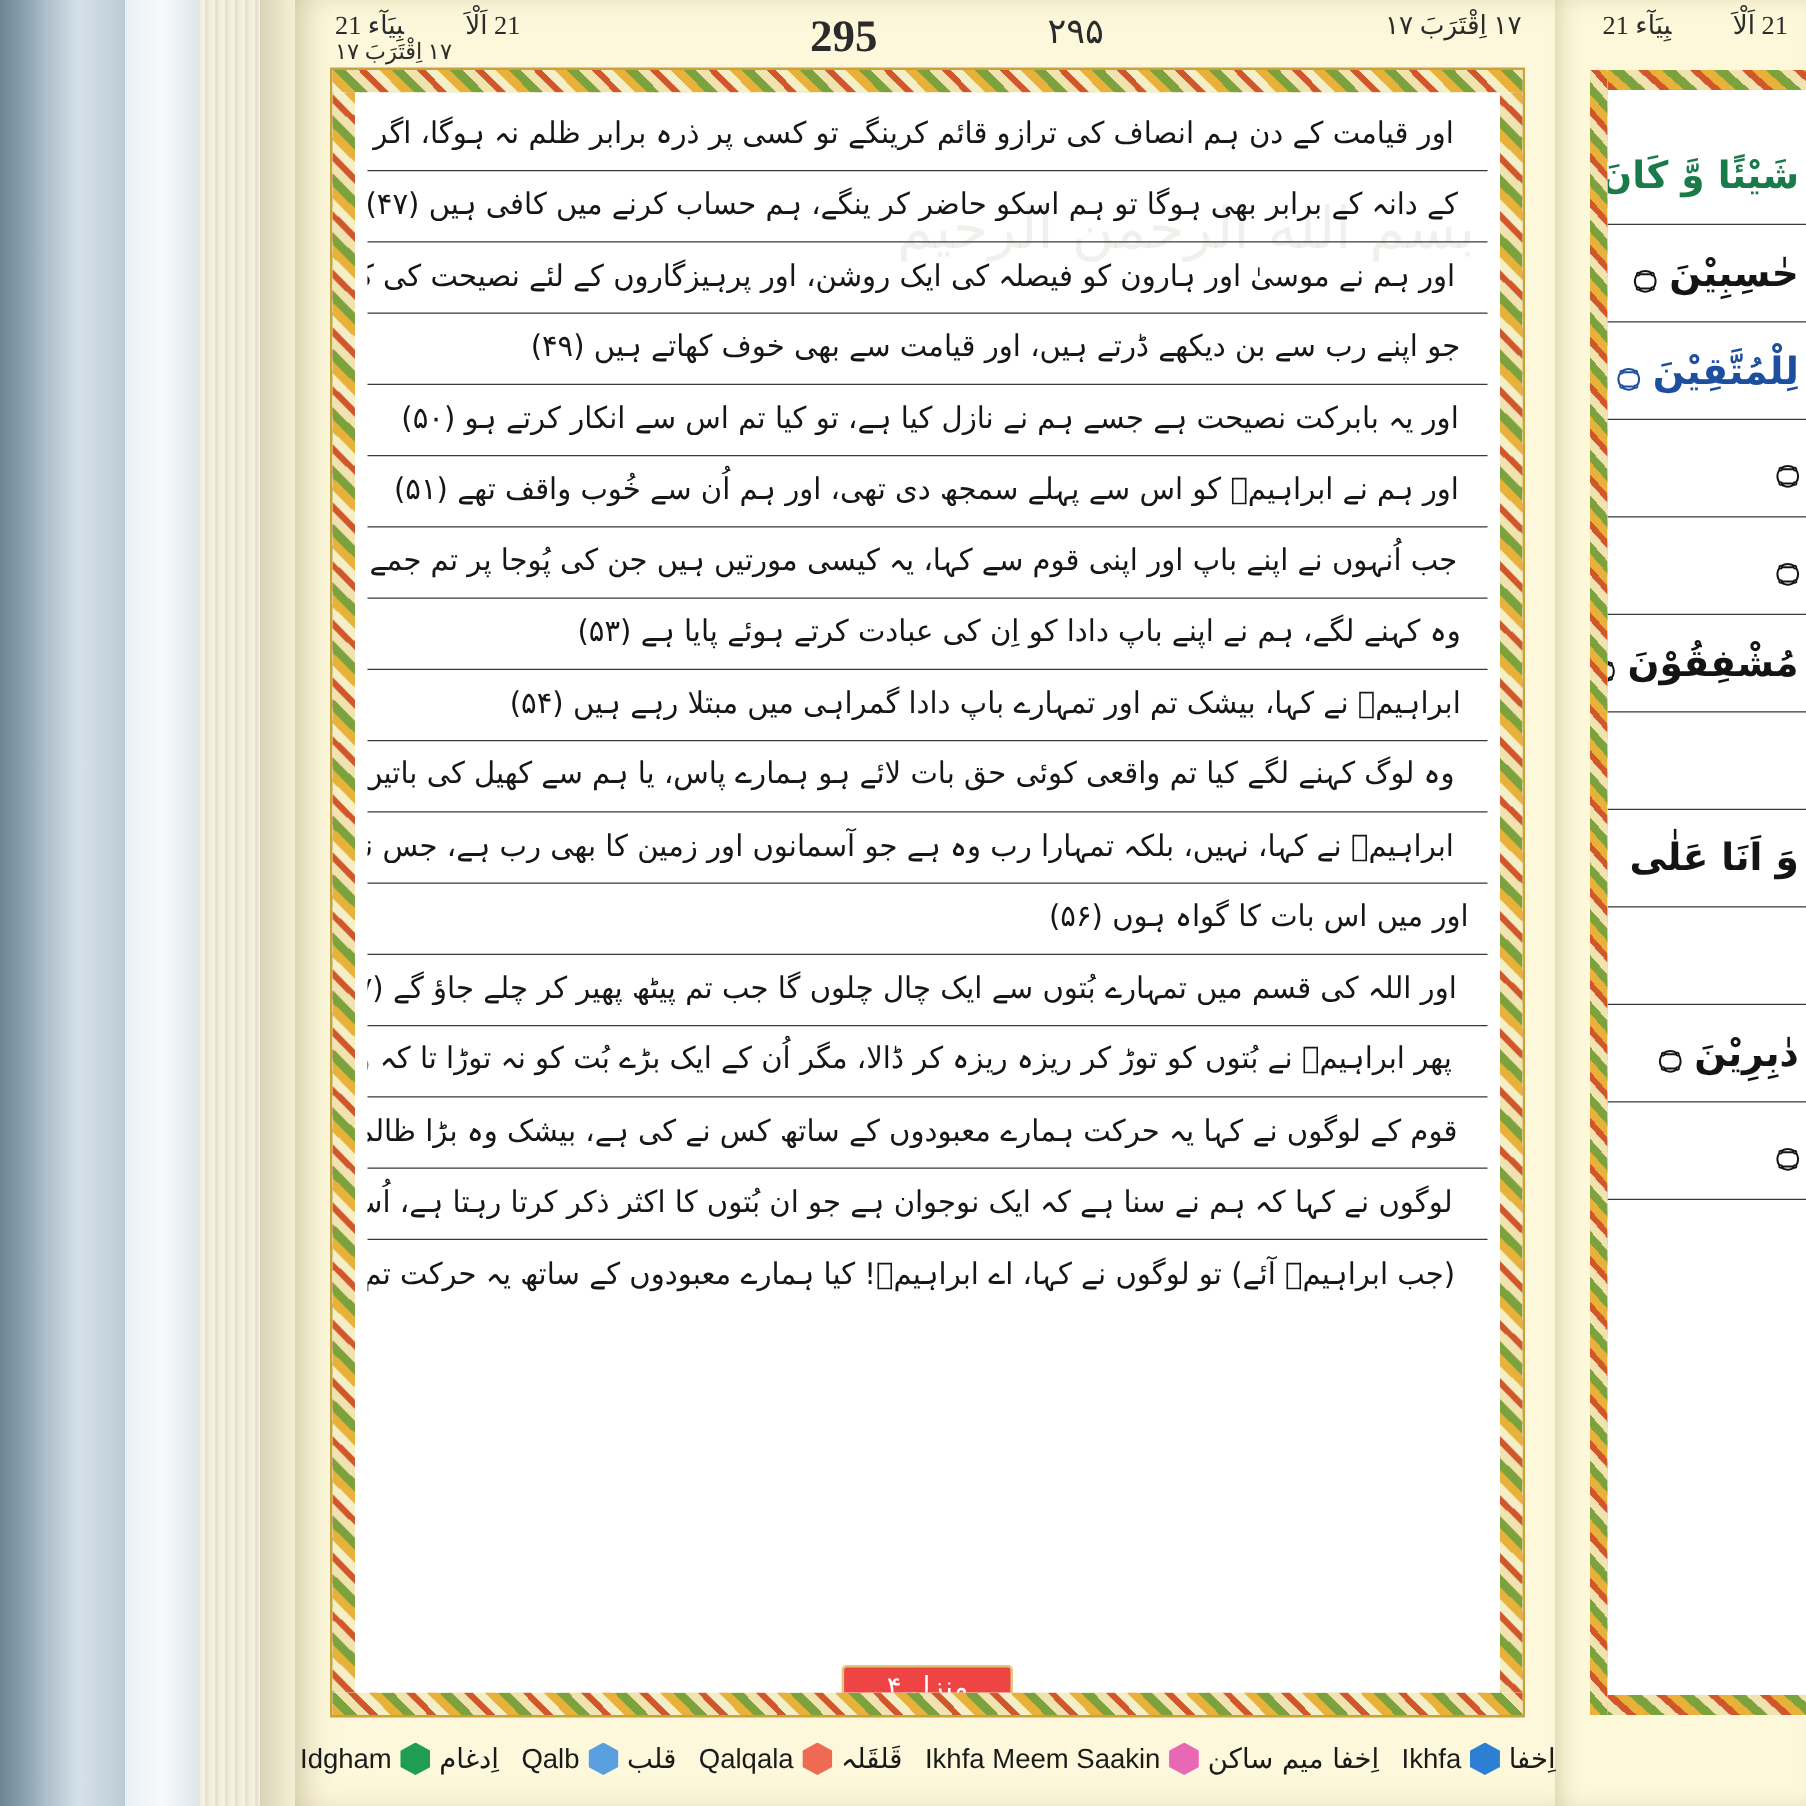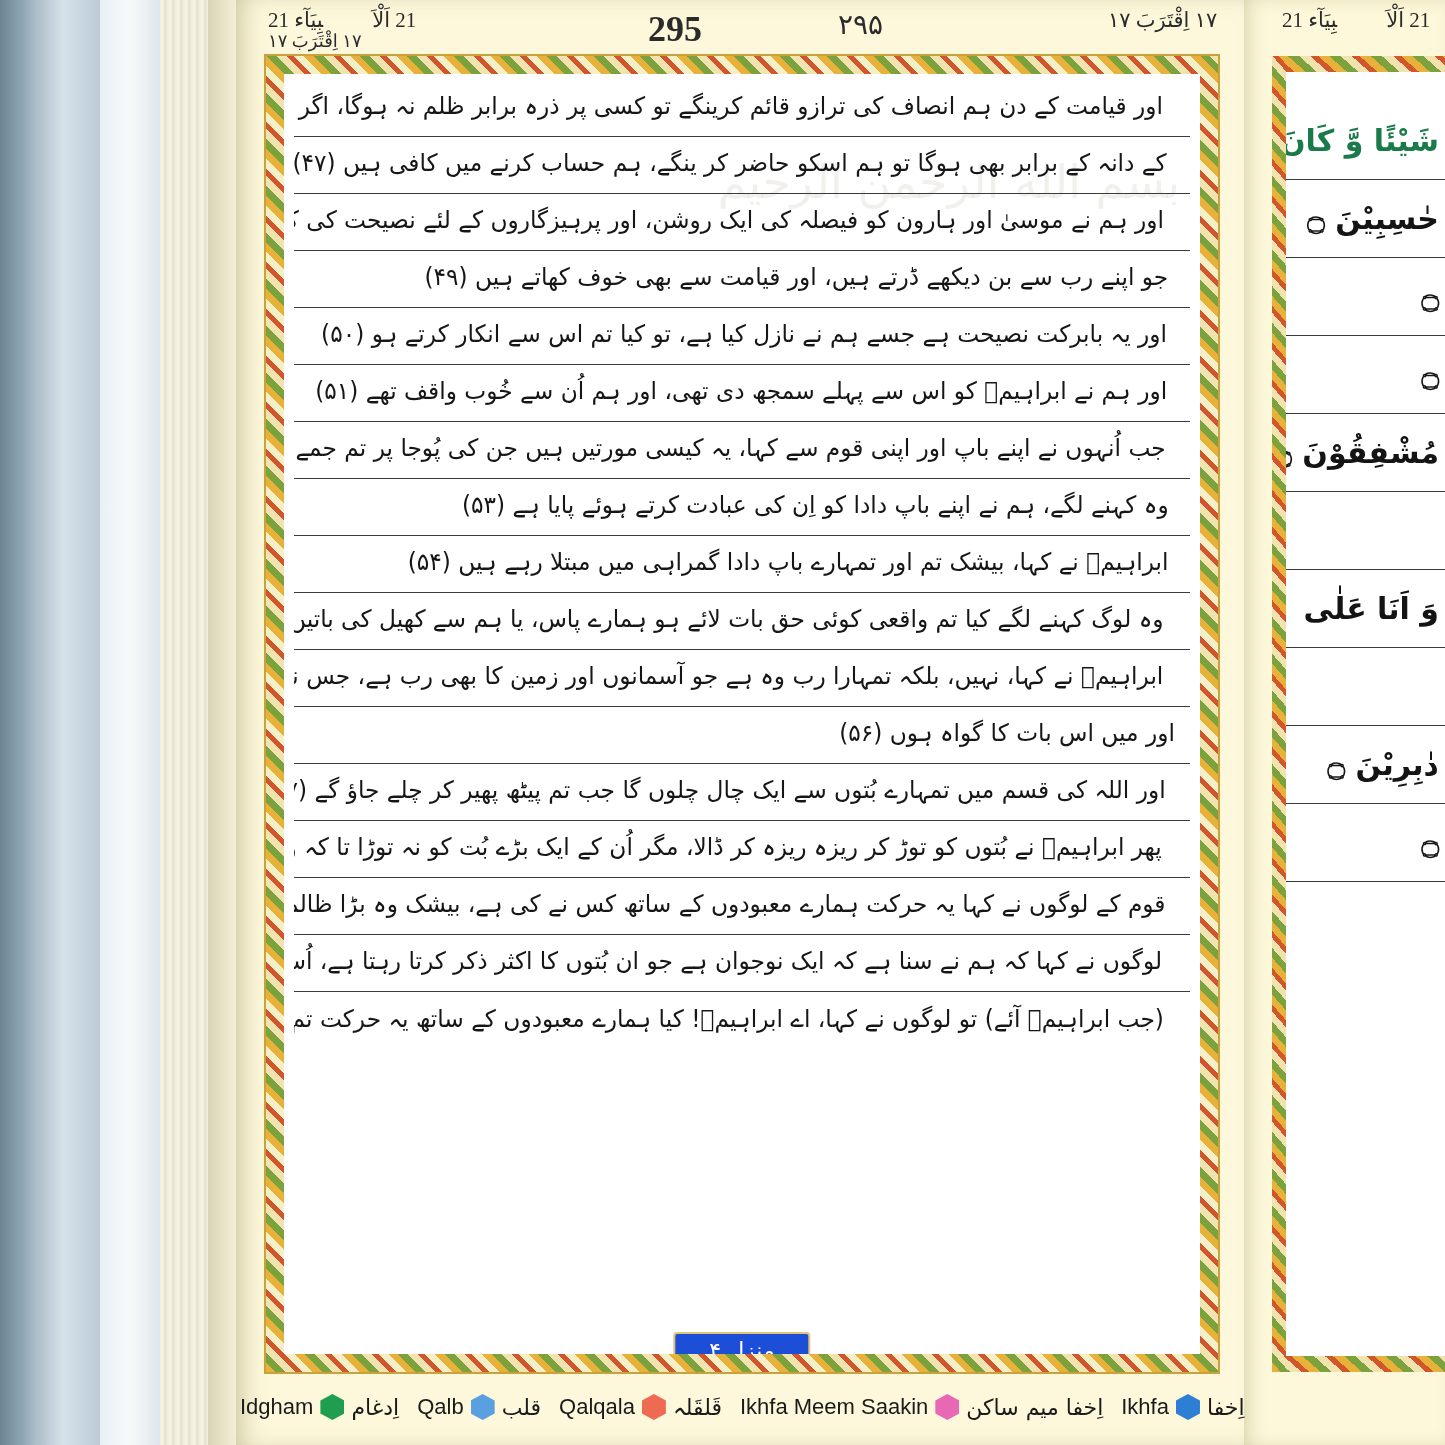--- a/index.html
+++ b/index.html
@@ -126,21 +126,21 @@
     white-space: nowrap;
     overflow: hidden;
   }
   .uline:last-child { border-bottom: none; }
   .uline .txt { display:inline-block; transform: scaleX(0.97); }
 
   
   .manzil {
     position: absolute; left: 50%; transform: translateX(-50%);
     bottom: -17px;
-    background: #1d4ed8;
+    background: #ef4444;
     color: #ffffff;
     font-size: 22px;
     padding: 4px 34px 6px 34px;
     border-radius: 4px;
     border: 2px solid #e0c47a;
     direction: rtl;
     white-space: nowrap;
   }
 
   
@@ -270,20 +270,21 @@
           <span class="txt">(جب ابراہیمؑ آئے) تو لوگوں نے کہا، اے ابراہیمؑ! کیا ہمارے معبودوں کے ساتھ یہ حرکت تم نے کی ہے (۶۲)</span>
         </div>
       </div>
     <div class="manzil">منزل ۴</div>
   </div>
 
   <div class="rp-frame">
     <div class="rp-lines" id="rp-host">
         <div class="rp-line green">شَیْئًا وَّ كَانَ</div>
         <div class="rp-line">حٰسِبِیْنَ ۝</div>
+        <div class="rp-line blue">لِلْمُتَّقِیْنَ ۝</div>
         <div class="rp-line">۝</div>
         <div class="rp-line">۝</div>
         <div class="rp-line">مُشْفِقُوْنَ ۝</div>
         <div class="rp-line"></div>
         <div class="rp-line">وَ اَنَا عَلٰی</div>
         <div class="rp-line"></div>
         <div class="rp-line">دٰبِرِیْنَ ۝</div>
         <div class="rp-line">۝</div>
       </div>
   </div>

